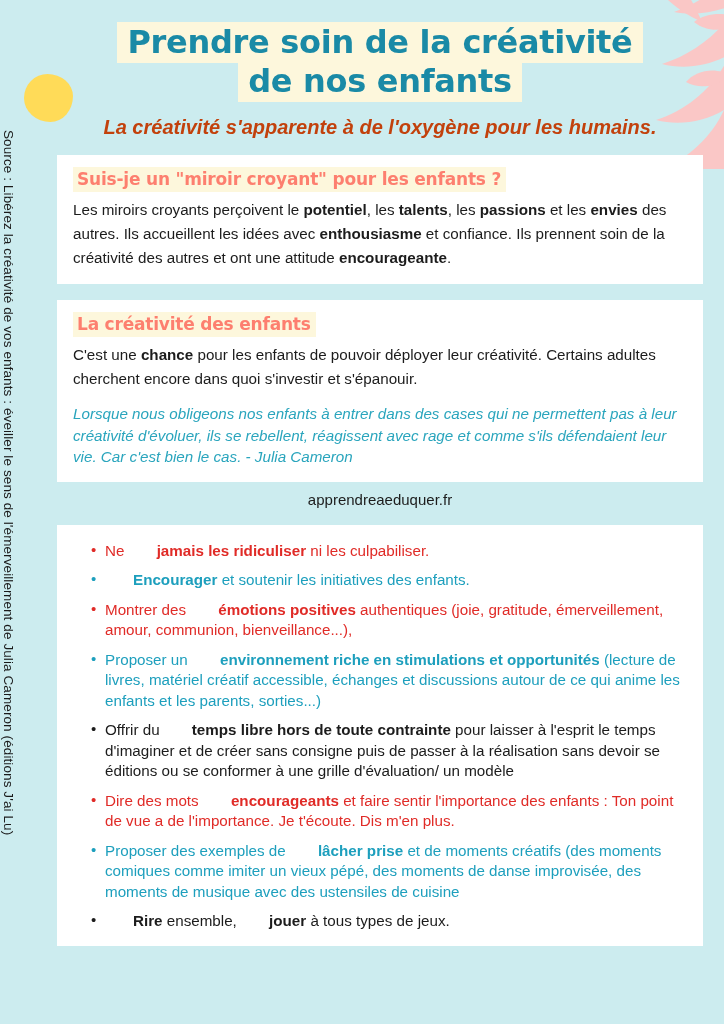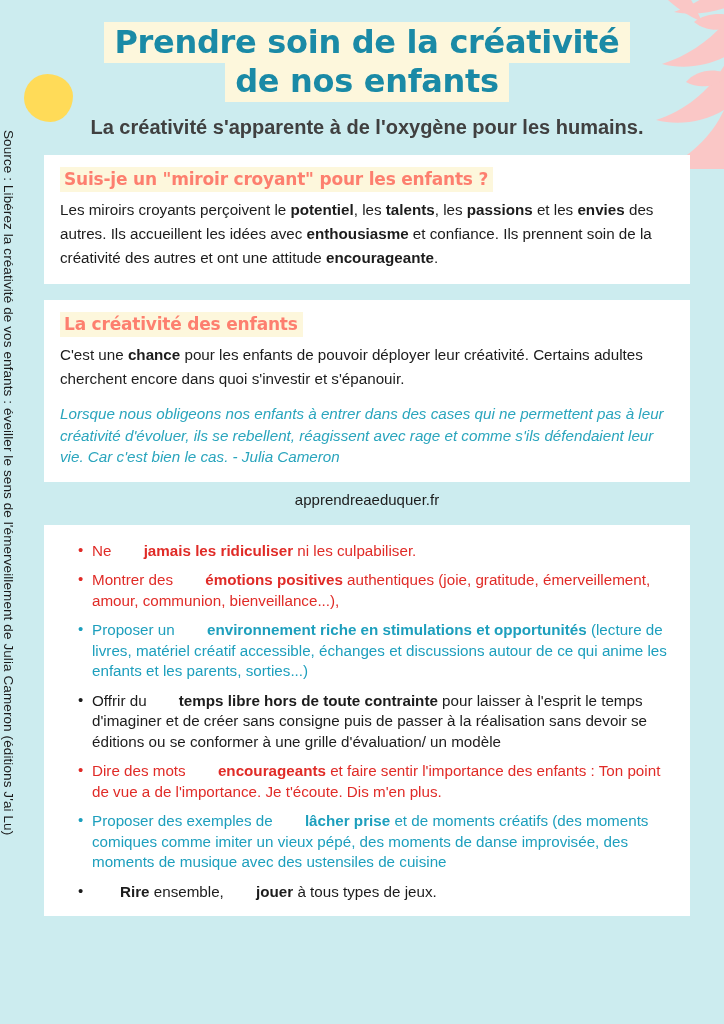--- a/index.html
+++ b/index.html
@@ -33,21 +33,21 @@
     font-size:13.5px;
     line-height:15px;
     writing-mode:vertical-rl;
     white-space:nowrap;
     letter-spacing:0.1px;
   }
 
   
   .page {
     position:absolute;
-    left:44px; top:0; width:646px;
+    left:57px; top:0; width:646px;
     height:740px;
   }
 
   
   .title-wrap { text-align:center; padding-top:22px; }
   .title-line {
     display:inline-block;
     background:#fdf7dc;
     color:#1a8aa6;
     font-weight:bold;
@@ -56,24 +56,25 @@
     letter-spacing:-0.3px;
     padding:2px 10px 3px 10px;
     font-family:"DejaVu Sans", sans-serif;
   }
   .title-line.l2 { margin-top:-2px; }
 
   .subtitle {
     margin:13px auto 0 auto;
     width:560px;
     text-align:center;
-    color:#404040;
+    color:#c2410c;
     font-weight:bold;
     font-size:20px;
     line-height:24px;
+    font-style:italic;
   }
 
   
   .card {
     background:#ffffff;
     margin-top:16px;
     padding:12px 16px 14px 16px;
   }
   .card-heading {
     display:inline-block;
@@ -166,20 +167,21 @@
     <div class="card-heading">La créativité des enfants</div>
     <div class="body-text"><span>C'est une </span><b>chance</b><span> pour les enfants de pouvoir déployer leur créativité. Certains adultes cherchent encore dans quoi s'investir et s'épanouir.</span></div>
     <div class="quote">Lorsque nous obligeons nos enfants à entrer dans des cases qui ne permettent pas à leur créativité d'évoluer, ils se rebellent, réagissent avec rage et comme s'ils défendaient leur vie. Car c'est bien le cas. - Julia Cameron</div>
   </div>
 
   <div class="url-line">apprendreaeduquer.fr</div>
 
   <div class="card">
     <ul class="tips">
         <li class="c-red"><span>Ne </span><b>jamais les ridiculiser</b><span> ni les culpabiliser.</span></li>
+        <li class="c-teal"><b>Encourager</b><span> et soutenir les initiatives des enfants.</span></li>
         <li class="c-red"><span>Montrer des </span><b>émotions positives</b><span> authentiques (joie, gratitude, émerveillement, amour, communion, bienveillance...),</span></li>
         <li class="c-teal"><span>Proposer un </span><b>environnement riche en stimulations et opportunités</b><span> (lecture de livres, matériel créatif accessible, échanges et discussions autour de ce qui anime les enfants et les parents, sorties...)</span></li>
         <li class="c-dark"><span>Offrir du </span><b>temps libre hors de toute contrainte</b><span> pour laisser à l'esprit le temps d'imaginer et de créer sans consigne puis de passer à la réalisation sans devoir se éditions ou se conformer à une grille d'évaluation/ un modèle</span></li>
         <li class="c-red"><span>Dire des mots </span><b>encourageants</b><span> et faire sentir l'importance des enfants : Ton point de vue a de l'importance. Je t'écoute. Dis m'en plus.</span></li>
         <li class="c-teal"><span>Proposer des exemples de </span><b>lâcher prise</b><span> et de moments créatifs (des moments comiques comme imiter un vieux pépé, des moments de danse improvisée, des moments de musique avec des ustensiles de cuisine</span></li>
         <li class="c-dark"><b>Rire</b><span> ensemble, </span><b>jouer</b><span> à tous types de jeux.</span></li>
       </ul>
   </div>
 
 </div>

